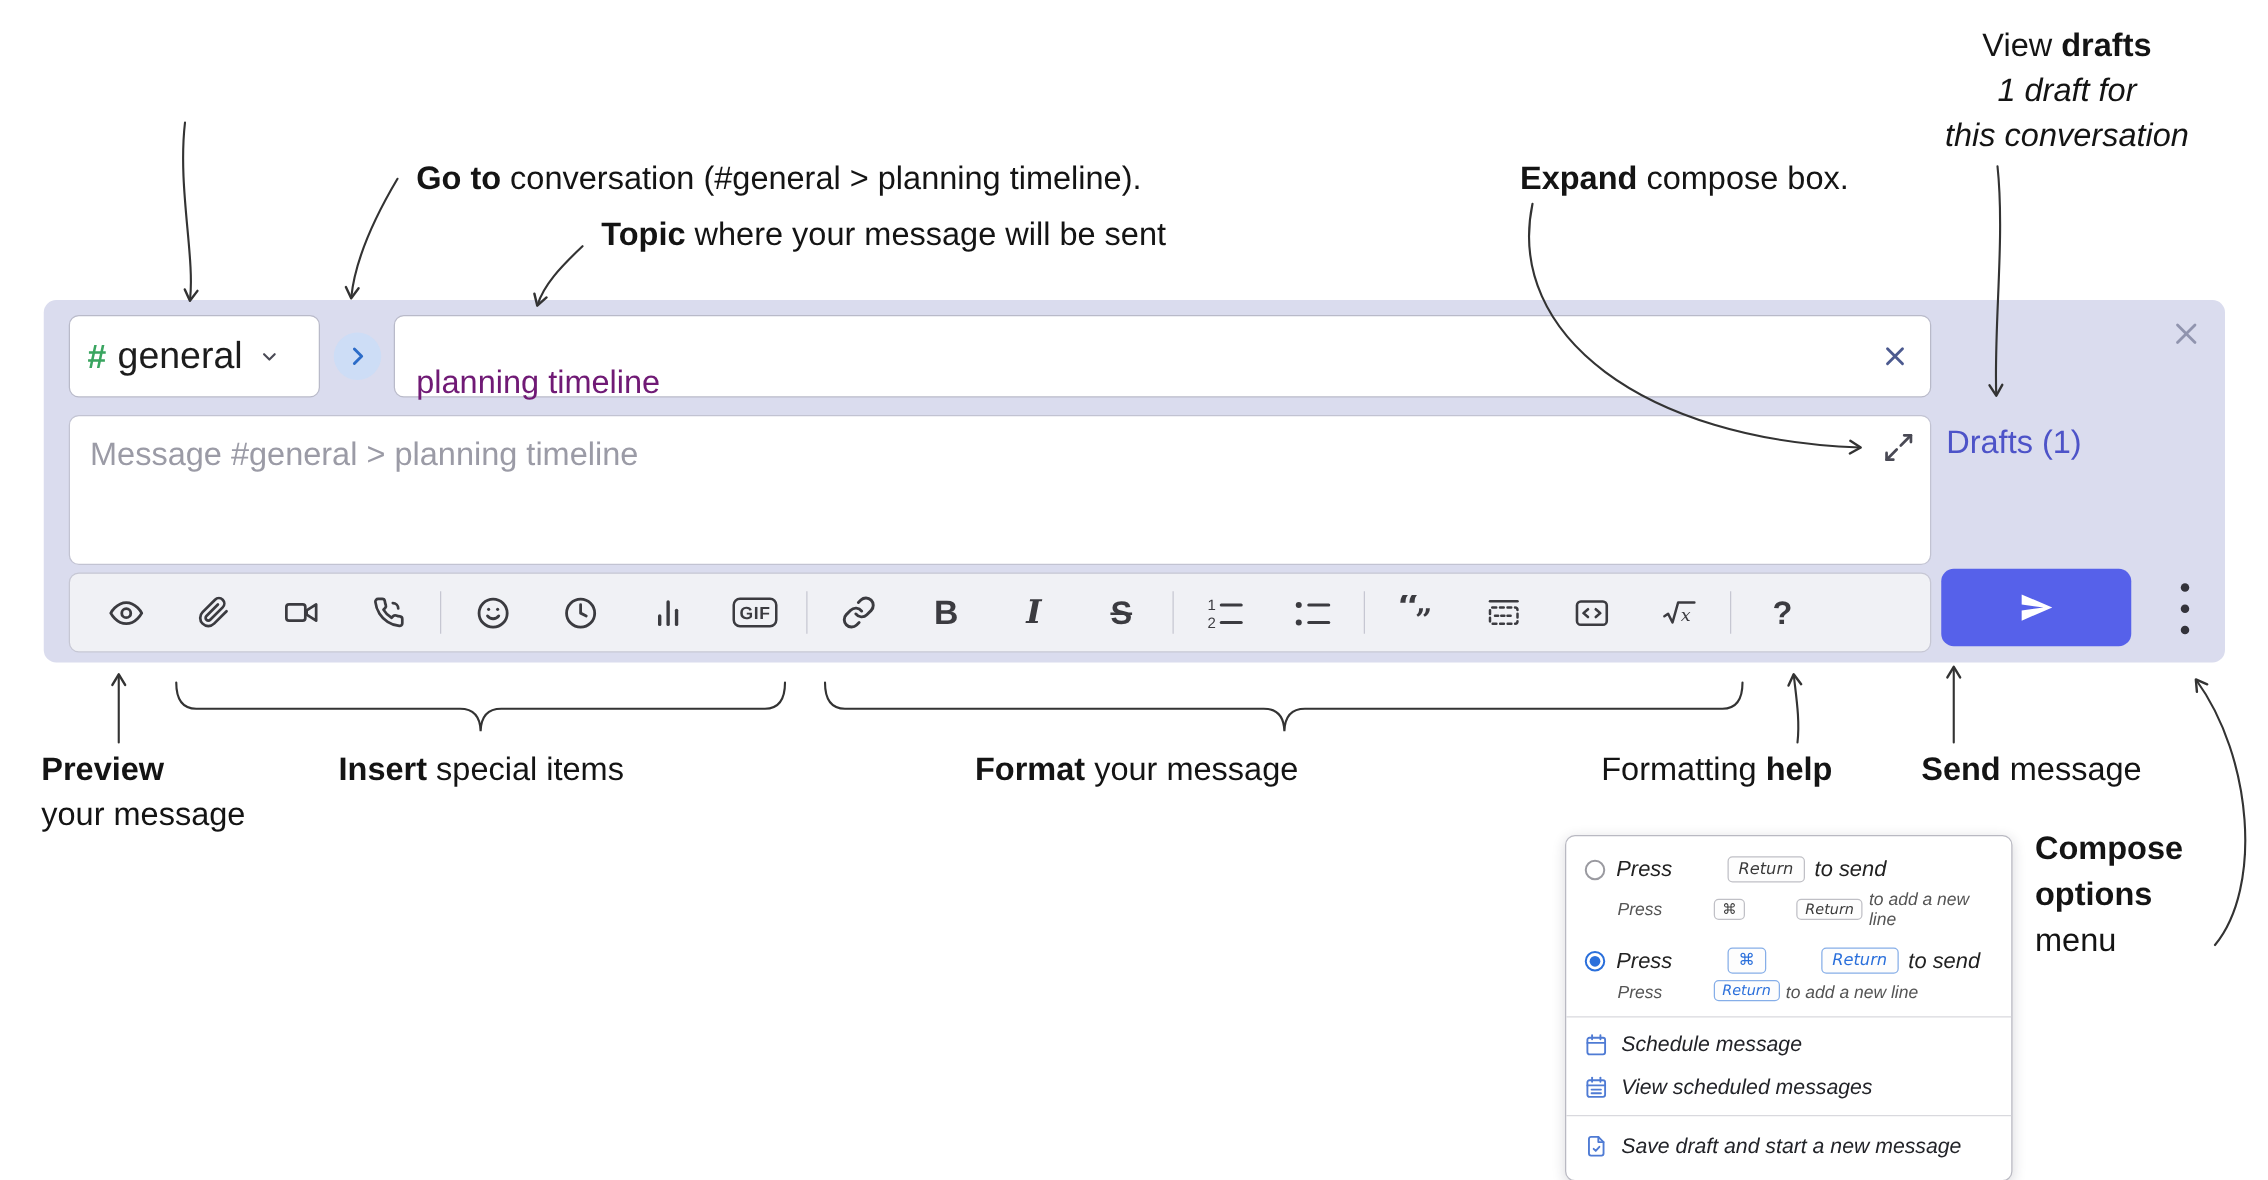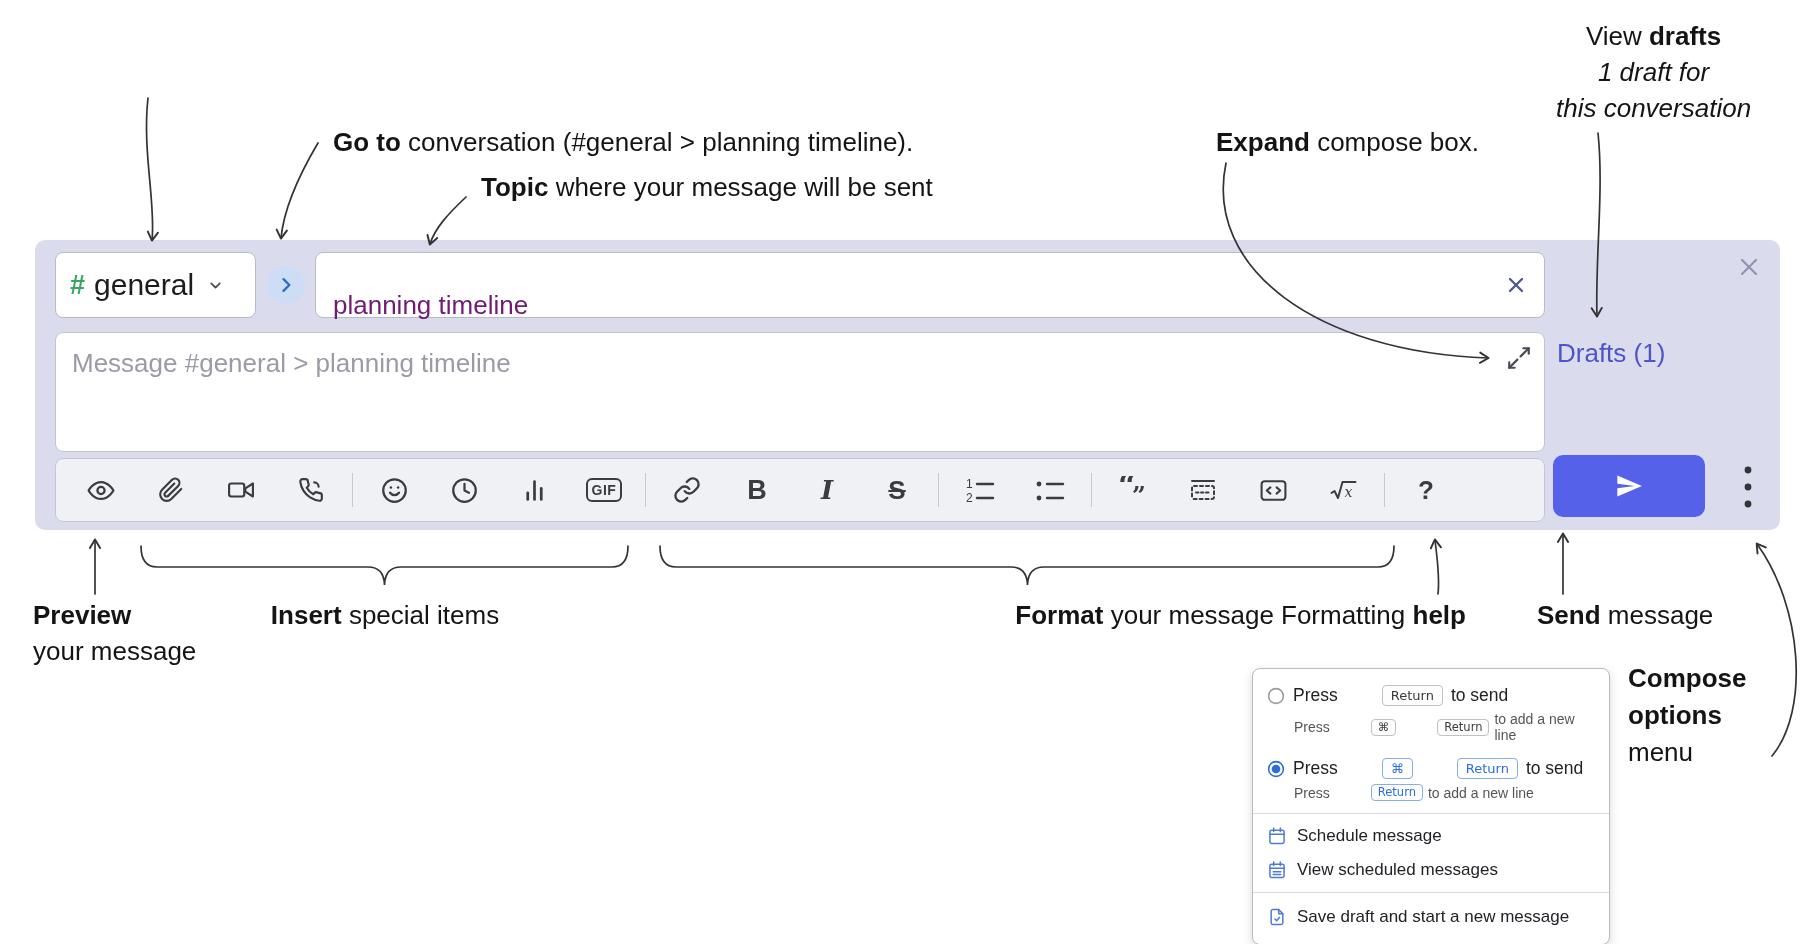--- a/index.html
+++ b/index.html
@@ -10,21 +10,21 @@
   .ann{position:absolute;font-size:26px;line-height:36px;color:#141414;z-index:6;}
   .ann .b{font-weight:700;}
   .ann .i{font-style:italic;}
   #ann-channel{left:33px;top:18px;}
   #ann-goto{left:333px;top:124px;}
   #ann-topic{left:481px;top:169px;}
   #ann-expand{left:1216px;top:124px;}
   #ann-drafts{left:1556px;top:18px;text-align:center;}
   #ann-preview{left:33px;top:597px;}
   #ann-insert{left:140px;top:597px;width:490px;text-align:center;}
-  #ann-format{left:780px;top:597px;width:494px;text-align:right;}
+  #ann-format{left:780px;top:597px;width:494px;text-align:left;}
   #ann-help{left:1281px;top:597px;}
   #ann-send{left:1537px;top:597px;}
   #ann-compose-options{left:1628px;top:660px;line-height:37px;}
 
   
   #annot-lines{position:absolute;left:0;top:0;z-index:5;pointer-events:none;}
   #annot-lines path{fill:none;stroke:#333;stroke-width:1.7;stroke-linecap:round;}
 
   
   #compose{position:absolute;left:35px;top:240px;width:1745px;height:290px;
@@ -67,21 +67,21 @@
   .send-btn{position:absolute;left:1518px;top:215px;width:152px;height:62px;background:#5661ea;
            border:none;border-radius:10px;display:flex;align-items:center;justify-content:center;cursor:pointer;}
   .more-btn{position:absolute;left:1692px;top:218px;width:42px;height:58px;display:flex;align-items:center;
            justify-content:center;cursor:pointer;background:none;border:none;padding:0;}
   .compose-close{position:absolute;right:18px;top:14px;width:26px;height:26px;display:flex;align-items:center;
            justify-content:center;cursor:pointer;background:none;border:none;padding:0;}
 
   
   #options-menu{position:absolute;left:1252px;top:668px;width:358px;background:#fff;
            border:1px solid #b9b9c2;border-radius:8px;box-shadow:0 3px 10px rgba(40,40,60,.18);
-           z-index:4;padding:8px 0;box-sizing:border-box;}
+           z-index:4;padding:8px 0;box-sizing:border-box;font-style:italic;}
   .menu-option{padding:8px 14px 7px;cursor:pointer;}
   .menu-main{display:flex;align-items:center;gap:8px;font-size:17.5px;color:#222;}
   .menu-sub{margin:5px 0 0 27px;font-size:14px;color:#555;display:flex;align-items:center;gap:5px;}
   kbd{font-family:"DejaVu Sans",sans-serif;border:1px solid #c0c0c6;border-radius:4px;background:#fdfdfd;
            color:#3a3a3a;font-size:13px;padding:1px 8px;line-height:17px;margin-left:36px;}
   .menu-sub kbd{font-size:11.5px;padding:0 6px;line-height:15px;}
   kbd.blue{border-color:#86aee8;color:#2a6fdb;}
   .menu-div{border-top:1px solid #d9d9de;margin:5px 0;}
   .menu-item{display:flex;align-items:center;gap:10px;padding:7px 14px;font-size:17px;color:#222328;cursor:pointer;}
   .menu-item:last-child{padding-top:9px;padding-bottom:9px;}

